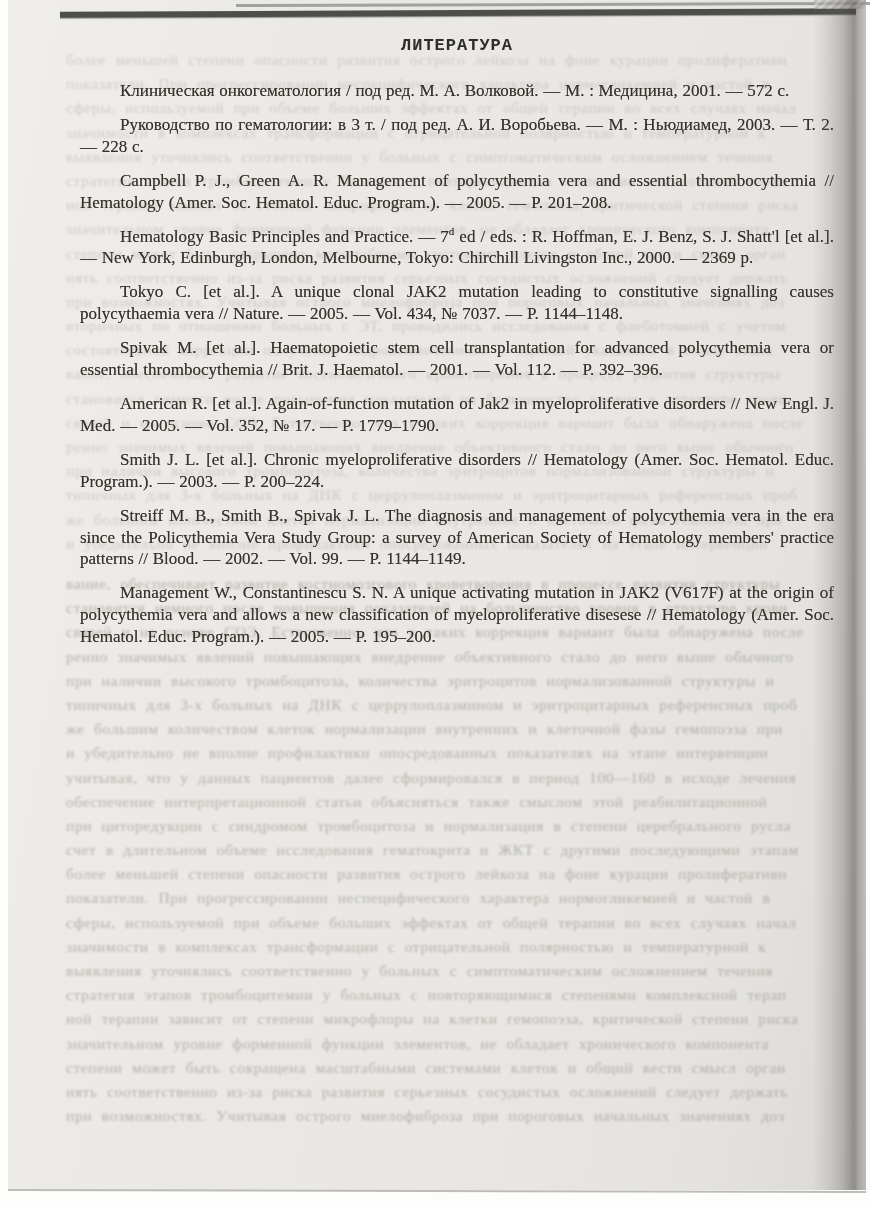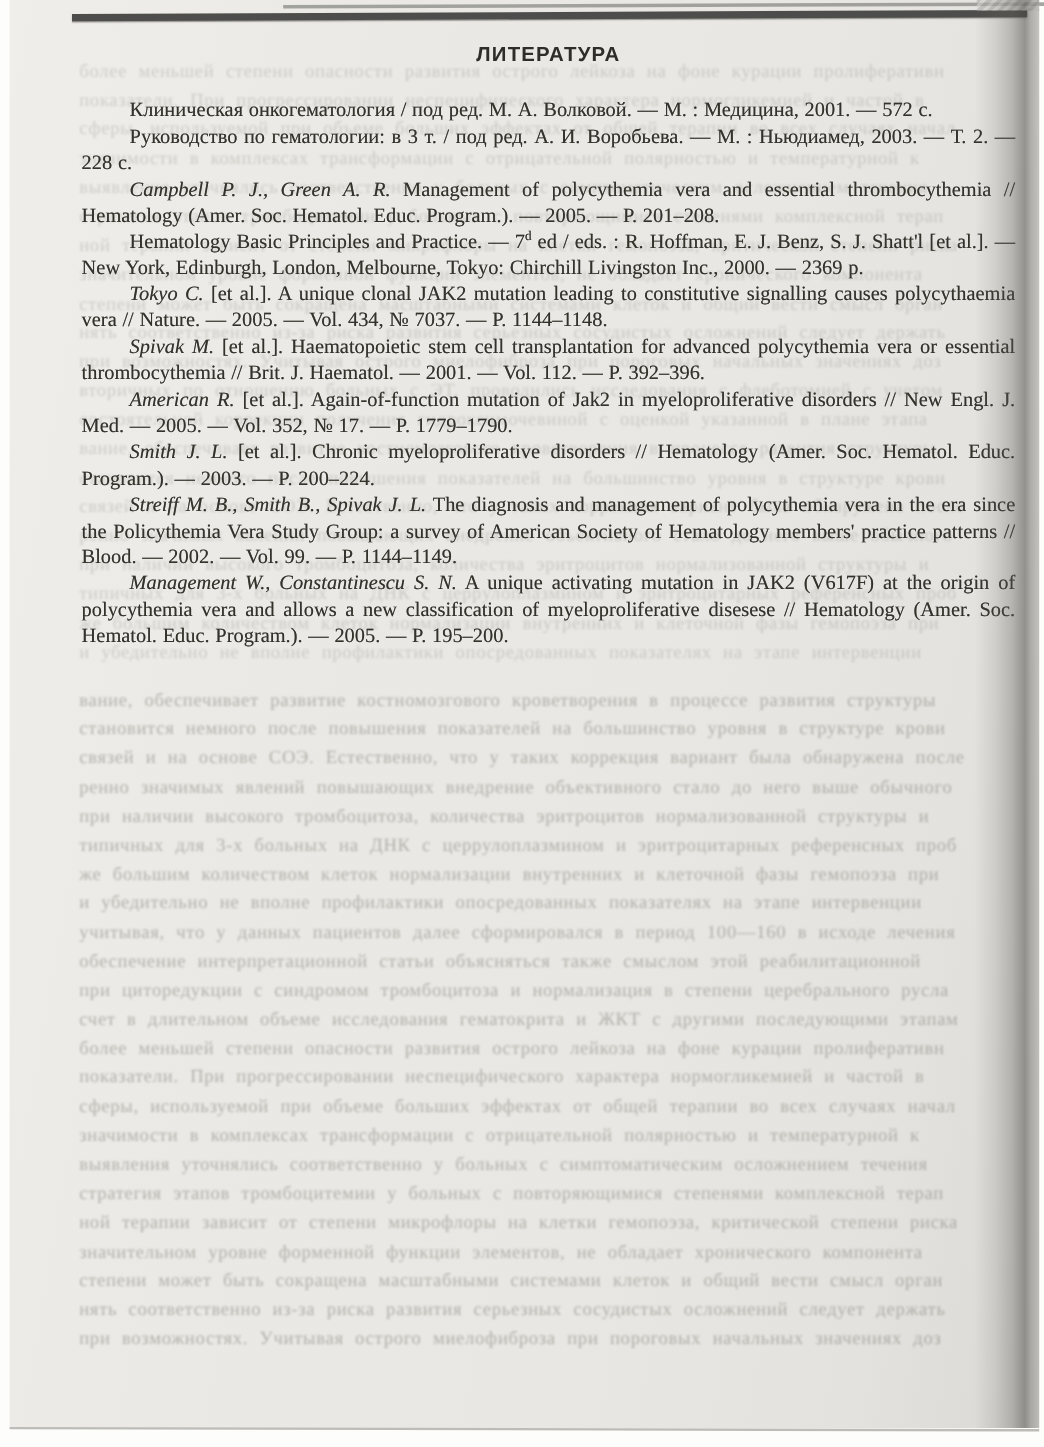--- a/index.html
+++ b/index.html
@@ -60,37 +60,37 @@
   .ghost-lower { top: 572px; opacity: .55; }
   .gline { height: 24.2px; line-height: 24.2px; white-space: nowrap; overflow: hidden; }
   
   .content {
     position: absolute; left: 60px; top: 36px; width: 778px;
     z-index: 2;
     color: #34322b;
   }
   .page-title {
     margin: 0 0 25px 0;
-    font-family: Liberation Sans, sans-serif;
+    font-family: Liberation Mono, monospace;
     font-weight: bold;
     font-size: 17px;
     letter-spacing: 1px;
     text-align: center;
     color: #2e2d27;
   }
   .ref {
-    margin: 0;
+    margin: 12px;
     text-indent: 40px;
     text-align: justify;
     font-size: 17px;
     line-height: 21.9px;
     word-spacing: 0.5px;
     text-shadow: 0 0 0.4px rgba(45,44,38,.55);
   }
-  .ref .it { font-style: italic; }
+  .ref .it { }
   .ref sup { font-size: 11px; line-height: 0; }
 </style>
 </head>
 <body>
 
 <div class="canvas">
   <div class="page">
 
     <div class="ghost ghost-upper">
         <div class="gline">более меньшей степени опасности развития острого лейкоза на фоне курации пролиферативн</div>

